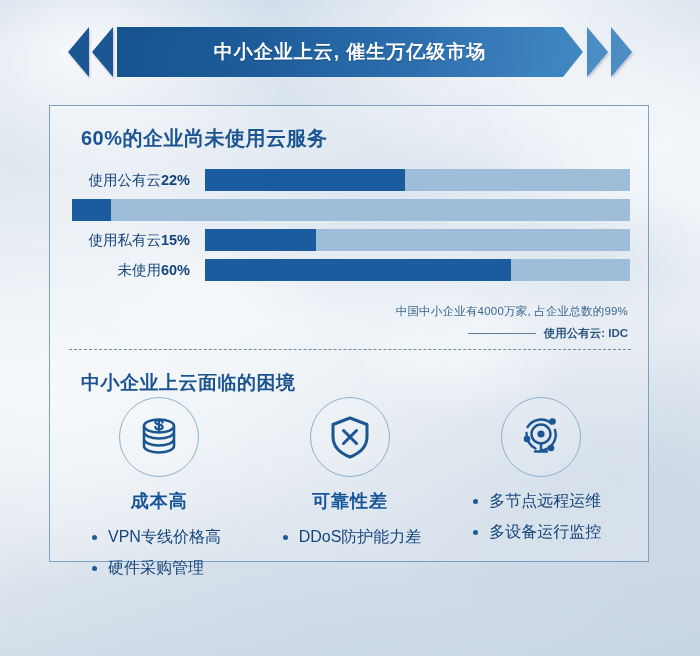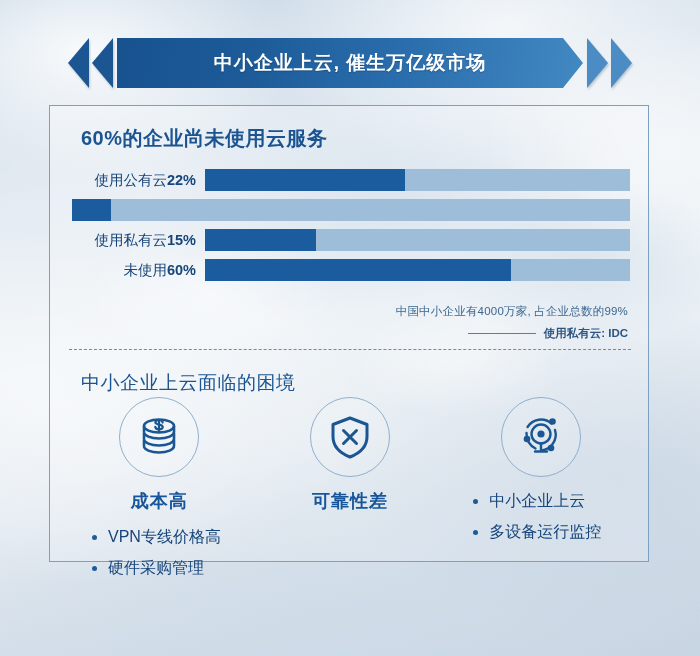--- a/index.html
+++ b/index.html
@@ -36,21 +36,21 @@
     background:
       radial-gradient(ellipse 180px 90px at 30% 45%, rgba(255,255,255,0.45), rgba(255,255,255,0) 70%),
       radial-gradient(ellipse 150px 80px at 66% 55%, rgba(255,255,255,0.4), rgba(255,255,255,0) 72%),
       radial-gradient(ellipse 200px 110px at 84% 40%, rgba(176,196,215,0.35), rgba(176,196,215,0) 74%);
   }
 
   
   #banner-wrap {
     position: absolute;
     left: 0;
-    top: 38px;
+    top: 27px;
     width: 700px;
     height: 50px;
     display: flex;
     align-items: center;
     justify-content: center;
   }
   .chev-group {
     display: flex;
     align-items: center;
     gap: 3px;
@@ -115,21 +115,21 @@
   }
   .bar-row {
     display: flex;
     align-items: center;
     height: 22px;
     margin-bottom: 8px;
   }
   .bar-label {
     width: 133px;
     text-align: right;
-    padding-right: 9px;
+    padding-right: 15px;
     box-sizing: border-box;
     font-size: 14.5px;
     color: #17457a;
     white-space: nowrap;
   }
   .bar-label b { font-weight: bold; }
   .bar-track {
     flex: 1;
     height: 22px;
     background: #9dbdd9;
@@ -181,21 +181,21 @@
     width: 562px;
     border-top: 1px dashed #6d8caa;
   }
 
   
   #pain-heading {
     position: absolute;
     left: 31px;
     top: 264px;
     font-size: 19px;
-    font-weight: normal;
+    font-weight: bold;
     color: #1b5490;
     letter-spacing: 0.5px;
   }
 
   #columns {
     position: absolute;
     left: 14px;
     top: 291px;
     width: 572px;
     display: flex;
@@ -305,21 +305,21 @@
         <div class="bar-fill" style="width: 72%; background: rgb(27, 92, 158);"></div>
       </div>
     </div>
 
   </div>
 
   <div id="note-area">
     <div id="chart-note">中国中小企业有4000万家, 占企业总数的99%</div>
     <div id="source-line">
       <div id="source-rule"></div>
-      <div id="chart-source">使用私有云: IDC</div>
+      <div id="chart-source">使用公有云: IDC</div>
     </div>
   </div>
 
   <div id="divider"></div>
 
   <div id="pain-heading">中小企业上云面临的困境</div>
 
   <div id="columns">
 
     <div class="col">
@@ -348,41 +348,45 @@
 
     <div class="col">
       <div class="icon-circle">
         <svg width="52" height="52" viewBox="0 0 52 52" fill="none" stroke="#1b5692" stroke-width="3" stroke-linecap="round" stroke-linejoin="round">
           <path d="M26 7 L43 13.5 v12 c0 10-7.4 16.8-17 20.5 c-9.6-3.7-17-10.5-17-20.5 v-12 Z"></path>
           <path d="M19.5 19.5 L32.5 32.5 M32.5 19.5 L19.5 32.5"></path>
         </svg>
       </div>
       <div class="col-title">可靠性差</div>
       <div class="col-list">
+        <div class="bullet-row">
+          <div class="bullet-dot"></div>
+          <div class="bullet-text">DDoS防护能力差</div>
+        </div>
       </div>
     </div>
 
     <div class="col">
       <div class="icon-circle">
         <svg width="54" height="54" viewBox="0 0 54 54" fill="none" stroke="#1b5692" stroke-width="2.4" stroke-linecap="round">
           <circle cx="27" cy="24" r="9.5"></circle>
           <circle cx="27" cy="24" r="3.6" fill="#1b5692" stroke="none"></circle>
           <path d="M27 33.5 v7 M21 41.5 h12"></path>
           <path d="M13.5 17 a16 16 0 0 1 24 -3.5"></path>
           <path d="M41 20 a16 16 0 0 1 -13.5 20.5"></path>
           <path d="M12.5 23 a16 16 0 0 0 9 15.5"></path>
           <circle cx="38.5" cy="11.5" r="3.3" fill="#1b5692" stroke="none"></circle>
           <circle cx="13" cy="29" r="3.3" fill="#1b5692" stroke="none"></circle>
           <circle cx="37" cy="38" r="3.3" fill="#1b5692" stroke="none"></circle>
         </svg>
       </div>
       <div class="col-list">
         <div class="bullet-row">
           <div class="bullet-dot"></div>
-          <div class="bullet-text">中小企业上云</div>
+          <div class="bullet-text">多节点远程运维</div>
         </div>
         <div class="bullet-row">
           <div class="bullet-dot"></div>
           <div class="bullet-text">多设备运行监控</div>
         </div>
       </div>
     </div>
 
   </div>
 </div>

